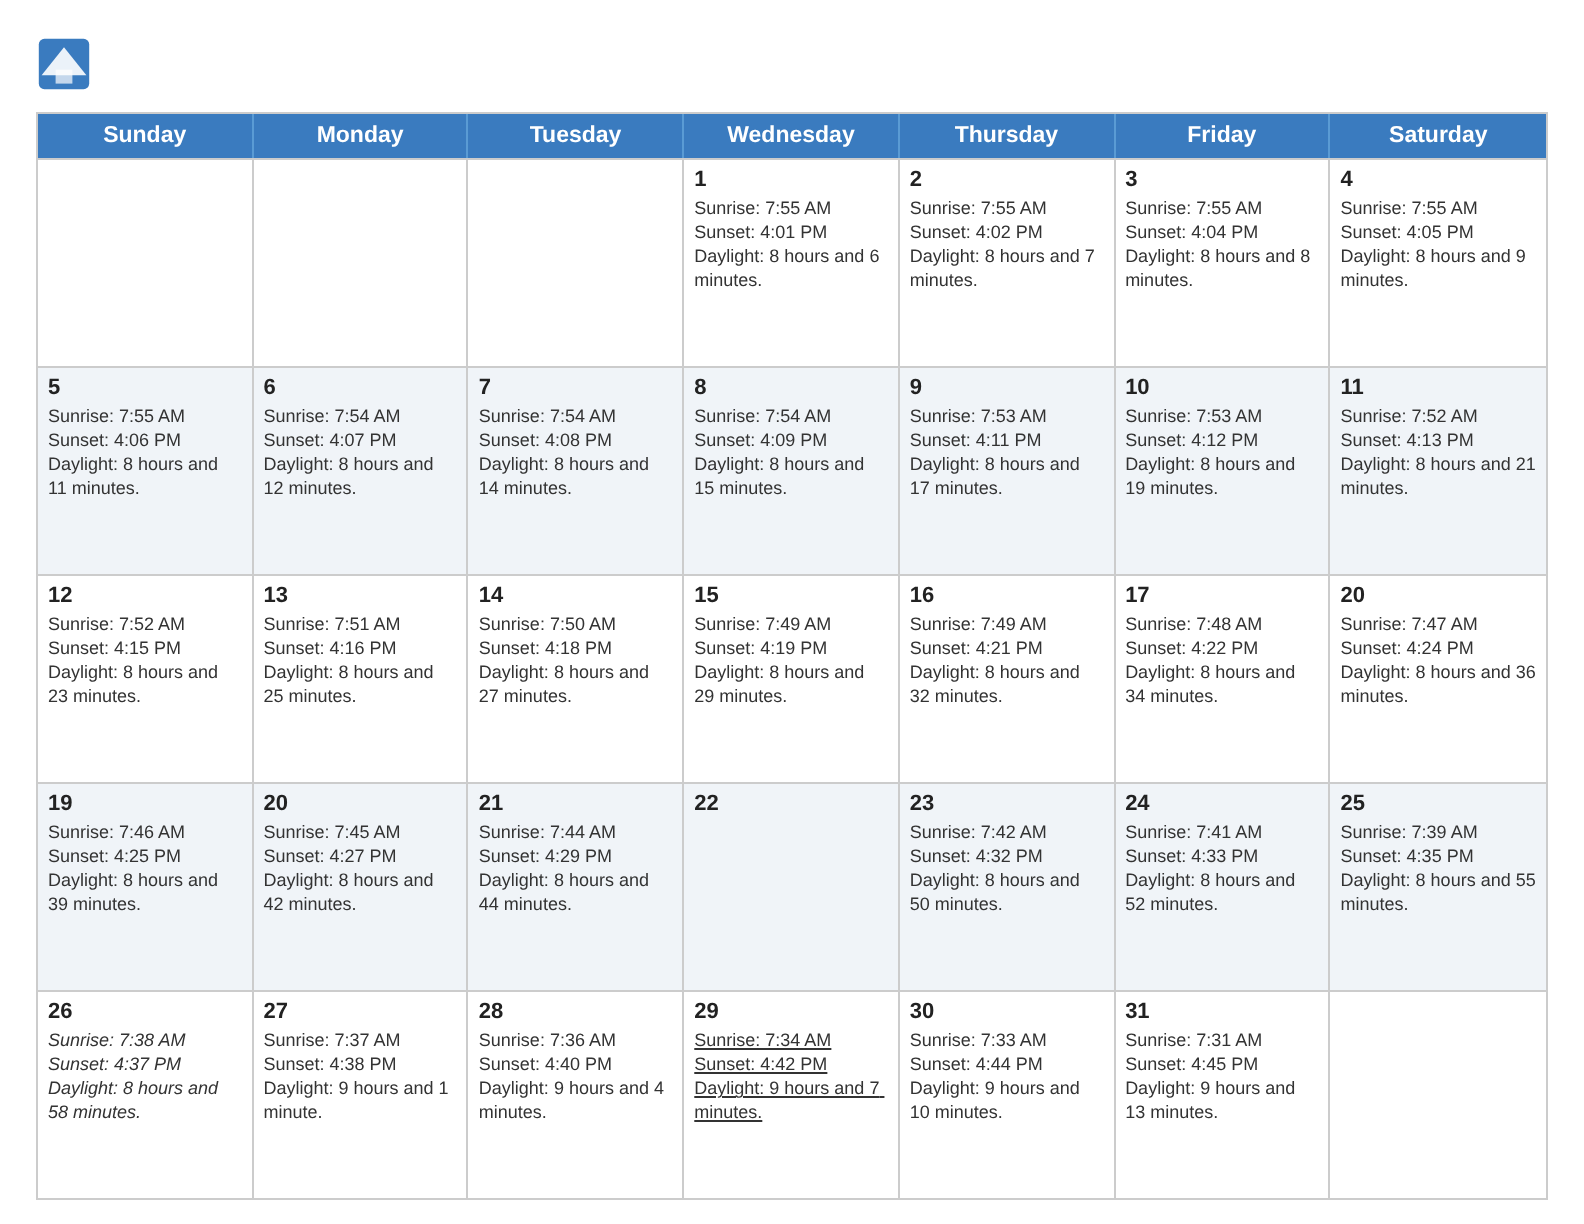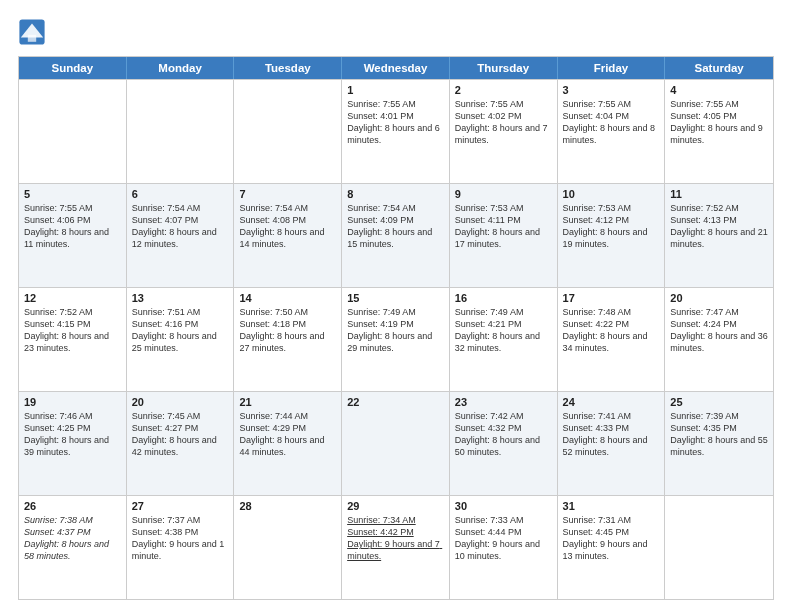--- a/index.html
+++ b/index.html
@@ -310,20 +310,23 @@
 Daylight: 8 hours and 58 minutes.</div>
           </div>
           <div class="calendar-cell">
             <div class="cell-day">27</div>
             <div class="cell-info" style="white-space: pre-wrap;">Sunrise: 7:37 AM
 Sunset: 4:38 PM
 Daylight: 9 hours and 1 minute.</div>
           </div>
           <div class="calendar-cell">
             <div class="cell-day">28</div>
+            <div class="cell-info" style="white-space: pre-wrap;">Sunrise: 7:36 AM
+Sunset: 4:40 PM
+Daylight: 9 hours and 4 minutes.</div>
           </div>
           <div class="calendar-cell">
             <div class="cell-day">29</div>
             <div class="cell-info" style="white-space: pre-wrap; text-decoration: underline;">Sunrise: 7:34 AM
 Sunset: 4:42 PM
 Daylight: 9 hours and 7 minutes.</div>
           </div>
           <div class="calendar-cell">
             <div class="cell-day">30</div>
             <div class="cell-info" style="white-space: pre-wrap;">Sunrise: 7:33 AM

